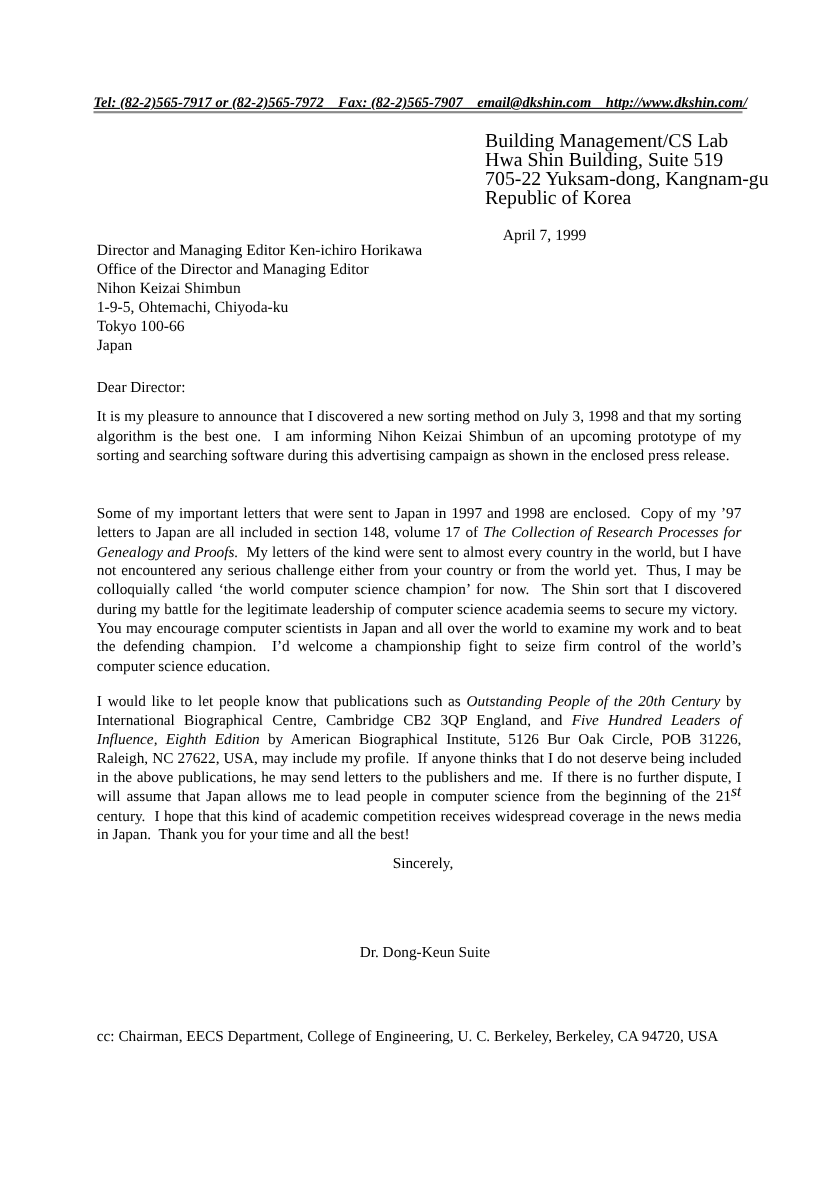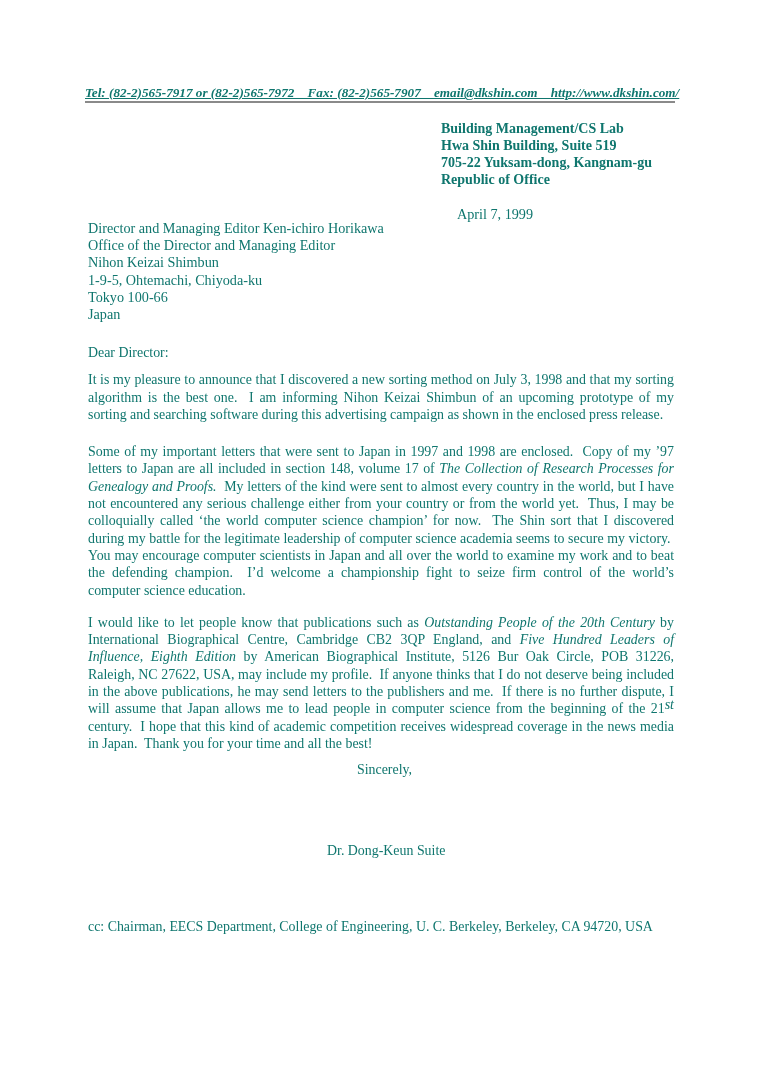--- a/index.html
+++ b/index.html
@@ -6,43 +6,43 @@
     margin: 0;
     padding: 0;
     background: #ffffff;
   }
   .page {
     position: relative;
     width: 760px;
     height: 1074px;
     background: #ffffff;
     font-family: "Liberation Serif", serif;
-    color: #0f766e;
+    color: #000000;
     overflow: hidden;
   }
   .header-line {
     position: absolute;
     left: 85px;
     top: 85px;
     width: 590px;
     font-size: 13.2px;
     line-height: 15px;
     font-weight: bold;
     font-style: italic;
     text-decoration: underline;
     border-bottom: 2px solid #8a8a8a;
     padding-bottom: 1px;
     white-space: nowrap;
   }
   .sender-block {
     position: absolute;
     left: 441px;
     top: 120px;
-    font-weight: bold;
-    font-size: 14px;
+    font-weight: normal;
+    font-size: 18px;
     line-height: 17px;
   }
   .date-line {
     position: absolute;
     left: 457px;
     top: 206px;
     font-size: 14.2px;
     line-height: 17px;
   }
   .recipient-block {
@@ -58,21 +58,21 @@
     top: 344px;
     width: 586px;
     font-size: 13.9px;
     line-height: 17.3px;
   }
   .salutation { margin: 0 0 10px 0; }
   .para {
     text-align: justify;
     margin: 0;
   }
-  .para.p1 { margin-bottom: 20px; }
+  .para.p1 { margin-bottom: 36px; }
   .para.p2 { margin-bottom: 15px; }
   .para.p3 { margin-bottom: 9px; }
   .para i { font-style: italic; }
   .para sup {
     font-size: 14px;
     line-height: 0;
     vertical-align: 4px;
     font-style: italic;
   }
   .closing {
@@ -87,21 +87,21 @@
 <body>
 
 <div class="page">
 
   <div class="header-line">Tel: (82-2)565-7917 or (82-2)565-7972&nbsp;&nbsp;&nbsp; Fax: (82-2)565-7907&nbsp;&nbsp;&nbsp; email@dkshin.com&nbsp;&nbsp;&nbsp; http://www.dkshin.com/</div>
 
   <div class="sender-block">
     <div>Building Management/CS Lab</div>
     <div>Hwa Shin Building, Suite 519</div>
     <div>705-22 Yuksam-dong, Kangnam-gu</div>
-    <div>Republic of Office</div>
+    <div>Republic of Korea</div>
   </div>
 
   <div class="date-line">April 7, 1999</div>
 
   <div class="recipient-block">
     <div>Director and Managing Editor Ken-ichiro Horikawa</div>
     <div>Office of the Director and Managing Editor</div>
     <div>Nihon Keizai Shimbun</div>
     <div>1-9-5, Ohtemachi, Chiyoda-ku</div>
     <div>Tokyo 100-66</div>

